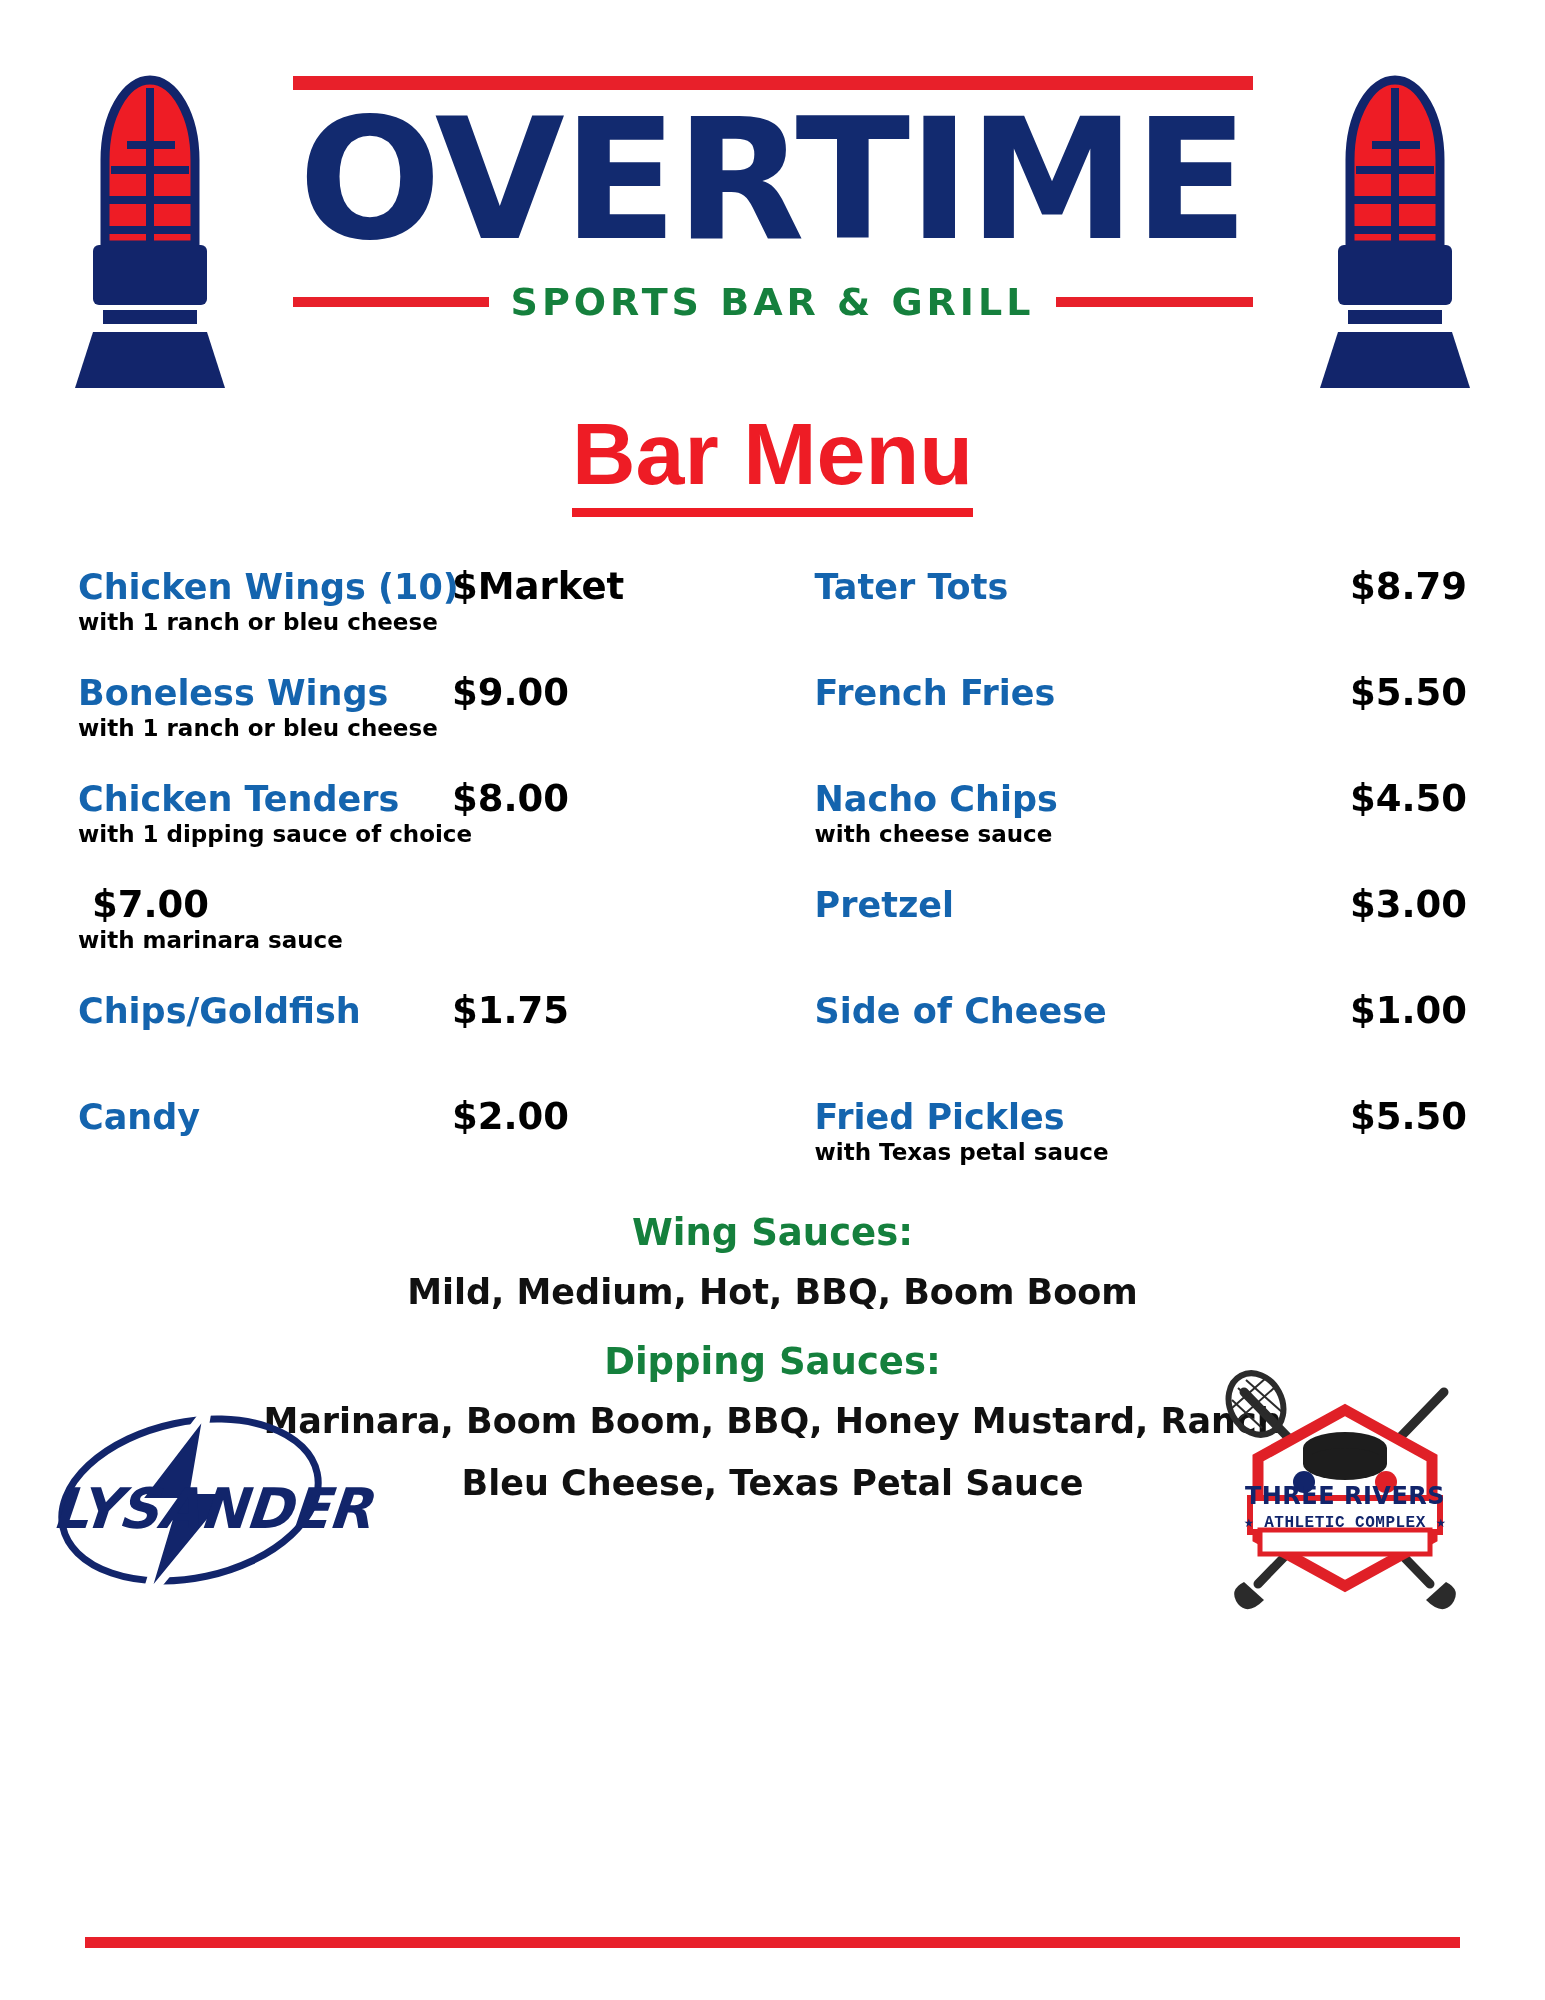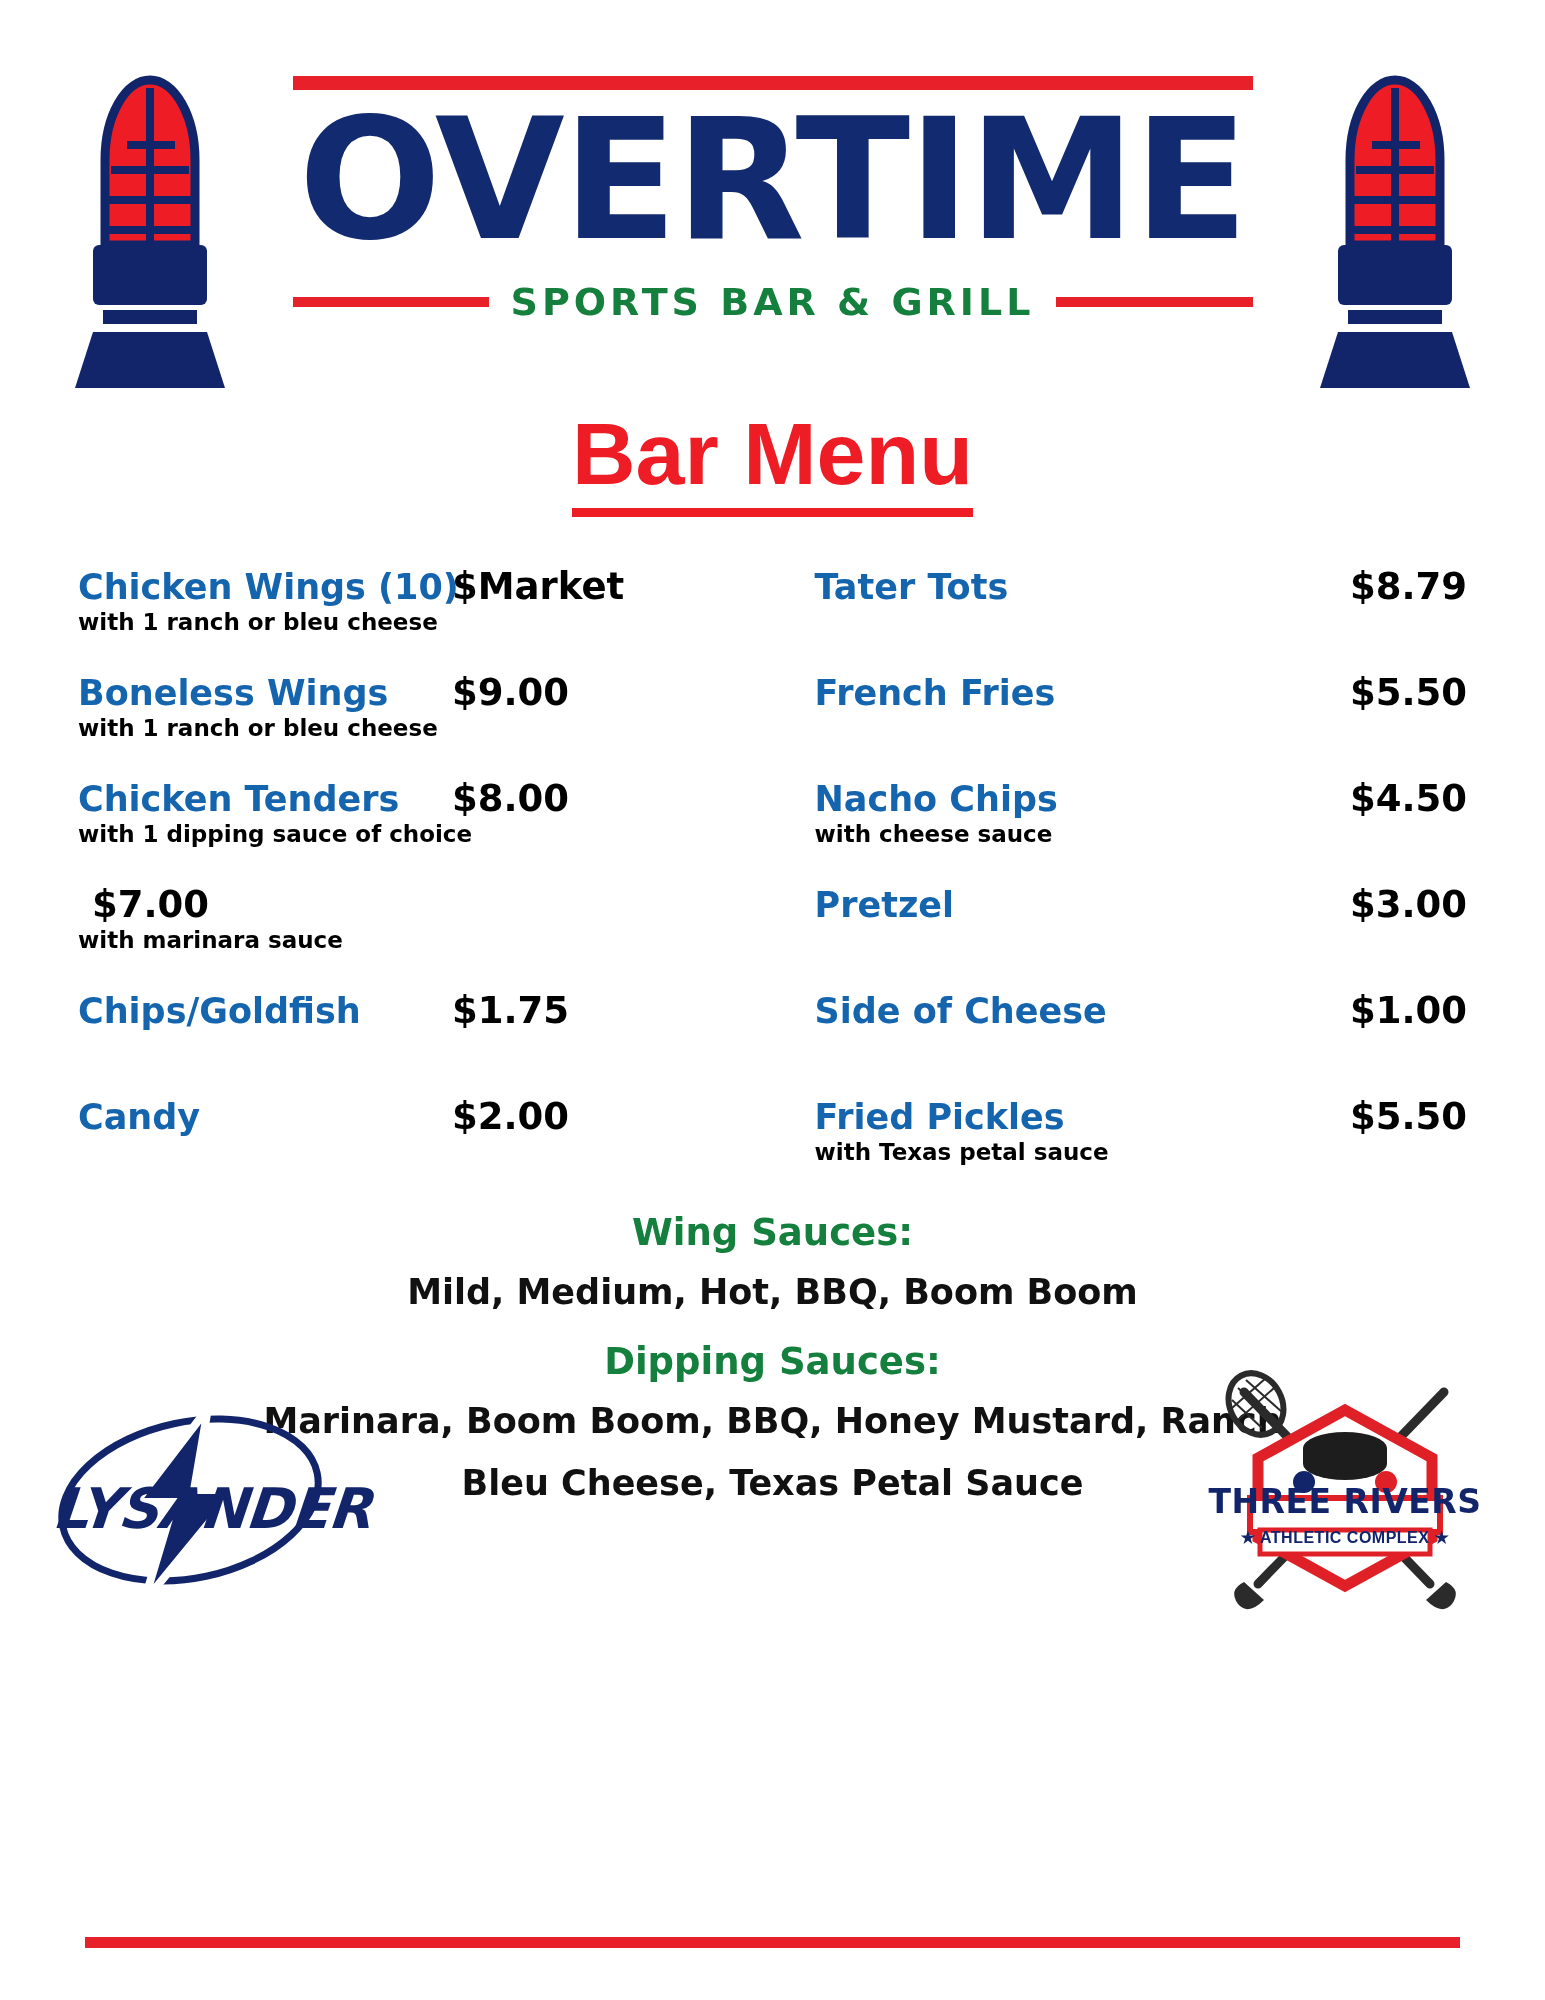--- a/index.html
+++ b/index.html
@@ -202,30 +202,30 @@
     width: 290px;
     height: 250px;
   }
   .tr-badge-text1 {
     position: absolute;
     width: 100%;
     top: 112px;
     text-align: center;
     font-family: "DejaVu Sans", sans-serif;
     font-weight: bold;
-    font-size: 33px;
+    font-size: 24px;
     color: #12256b;
     letter-spacing: 0.5px;
   }
   .tr-badge-text2 {
     position: absolute;
     width: 100%;
-    top: 158px;
+    top: 142px;
     text-align: center;
-    font-family: Liberation Sans, sans-serif;
+    font-family: Liberation Mono, monospace;
     font-weight: bold;
     font-size: 16px;
     color: #12256b;
     letter-spacing: 0.5px;
   }
 
   
   .footer-rule {
     position: absolute;
     left: 85px;

